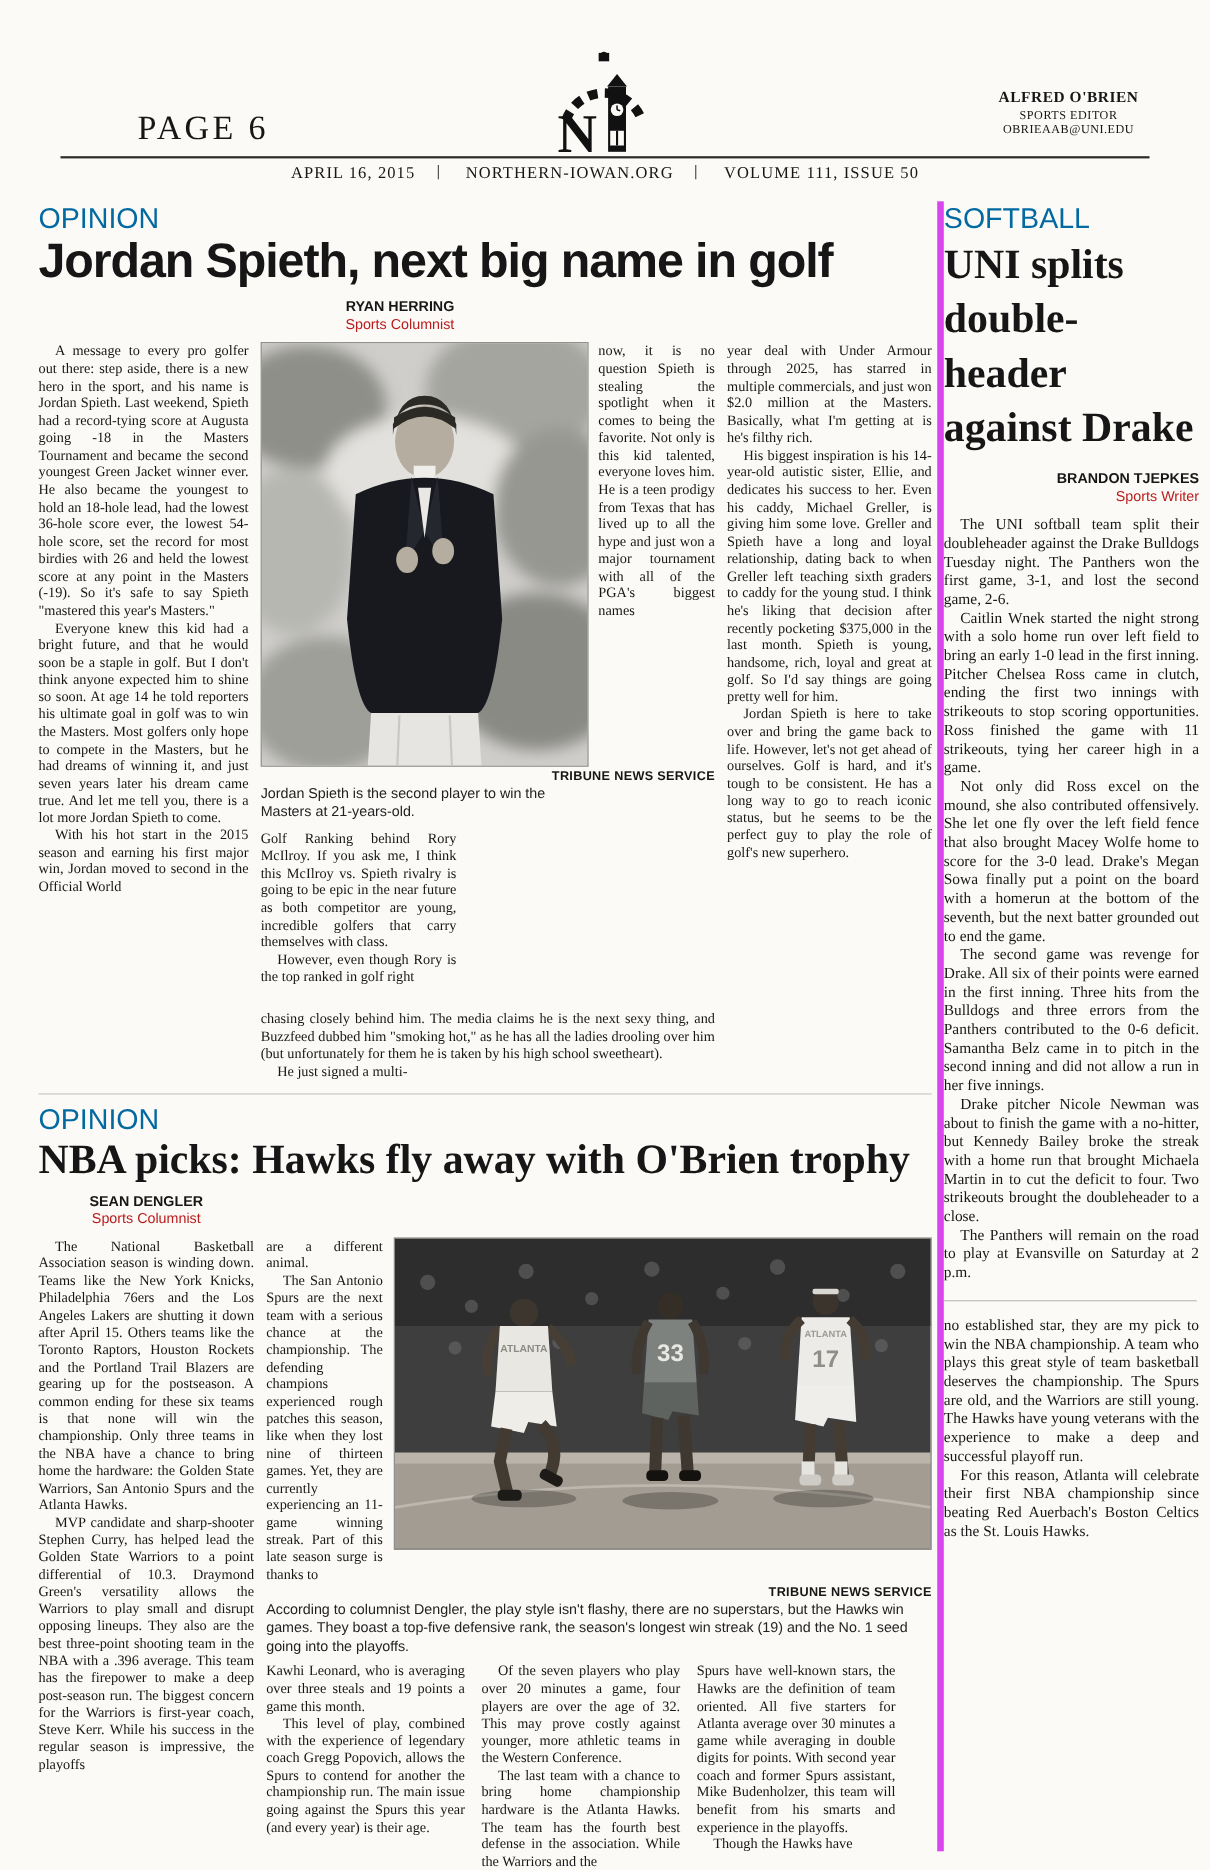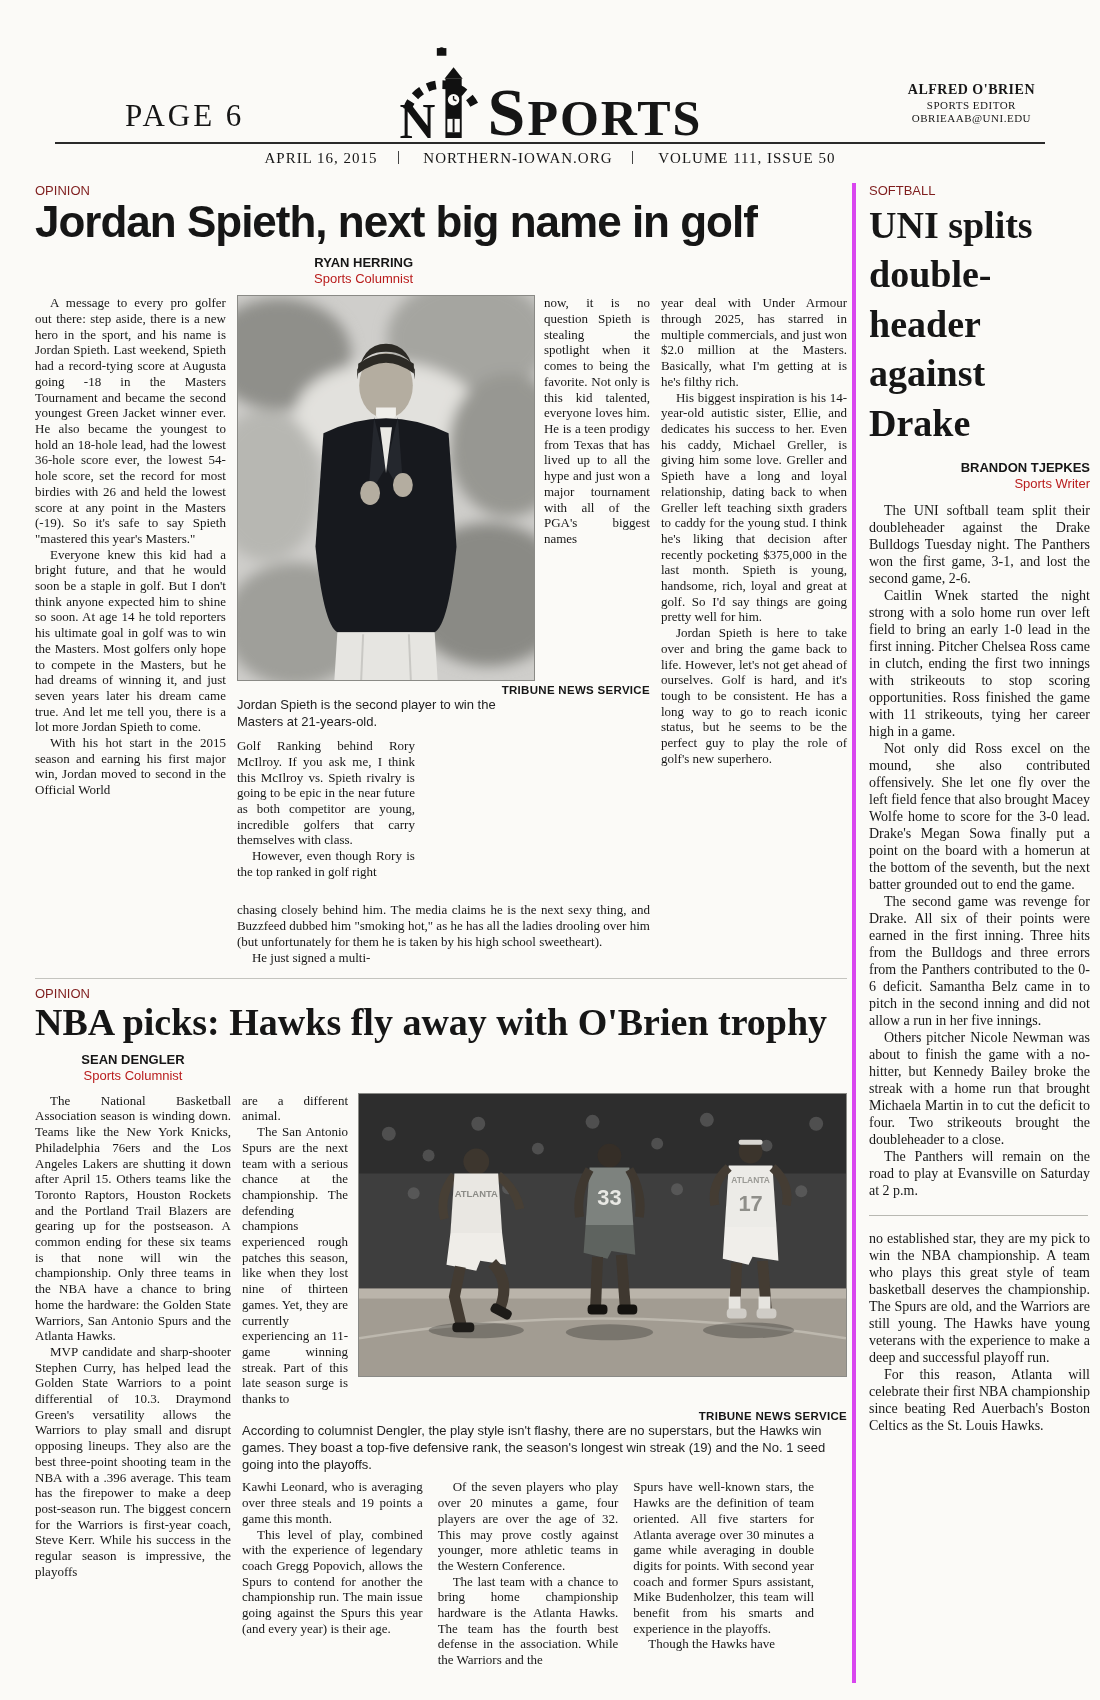--- a/index.html
+++ b/index.html
@@ -12,21 +12,21 @@
   .brand-word{font-weight:bold;letter-spacing:2px;line-height:.85;}
   .brand-word .big-s{font-size:68px;}
   .brand-word .rest{font-size:50px;}
   .editor{position:absolute;right:10px;bottom:16px;text-align:center;line-height:1.25;}
   .editor .e-name{font-weight:bold;font-size:14px;letter-spacing:.5px;}
   .editor .e-role,.editor .e-mail{font-size:11px;letter-spacing:.5px;}
   .dateline{position:absolute;top:150px;left:0;right:0;text-align:center;font-size:15px;letter-spacing:1px;}
   .dateline span{margin:0 14px;}
   .dateline .sep{display:inline-block;width:1px;height:13px;background:#444;vertical-align:-1px;margin:0 6px;}
   
-  .kicker{font-family:"Liberation Sans",sans-serif;font-size:13px;color:#7f1d1d;margin:0 0 2px 0;}
+  .kicker{font-family:"Liberation Sans",sans-serif;font-size:26px;color:#0369a1;margin:0 0 2px 0;}
   .byline{font-family:"Liberation Sans",sans-serif;line-height:1.25;margin-bottom:8px;}
   .byline .b-name{font-weight:bold;font-size:13px;}
   .byline .b-role{font-size:13px;color:#b91c1c;}
   p.body-p{margin:0;font-size:13px;line-height:15.7px;text-align:justify;}
   p.ind{text-indent:15px;}
   .credit{font-family:"Liberation Sans",sans-serif;font-weight:bold;font-size:11.5px;text-align:right;letter-spacing:.3px;margin:3px 0 1px 0;}
   .caption{font-family:"Liberation Sans",sans-serif;font-size:13px;line-height:1.3;color:#222;}
   
   .main{position:absolute;left:35px;top:183px;width:812px;}
   .headline-golf{font-family:"Liberation Sans",sans-serif;font-weight:bold;font-size:44px;letter-spacing:-1px;line-height:1.02;margin:2px 0 10px 0;}
@@ -51,21 +51,21 @@
   .n-c1{width:196px;}
   .n-mid{flex:1;}
   .n-mid-top{display:flex;gap:10px;}
   .n-narrow{width:106px;}
   .nba-photo{flex:1;height:284px;}
   .nba-photo svg{width:100%;height:100%;display:block;}
   .n-caption{padding-left:0;}
   .n-mid-low{display:flex;gap:15px;margin-top:6px;width:572px;}
   .n-low{flex:1;}
   
-  .rail{position:absolute;left:852px;top:183px;width:238px;height:1500px;border-left:4px solid #d946ef;padding-left:13px;box-sizing:border-box;}
+  .rail{position:absolute;left:852px;top:183px;width:238px;height:1500px;border-left:6px solid #d946ef;box-sizing:border-box;}
   .headline-rail{font-family:"Liberation Serif",serif;font-weight:bold;font-size:38px;line-height:1.3;margin:3px 0 12px 0;}
   .rail-byline{text-align:right;margin-bottom:10px;}
   .rail p.body-p{font-size:14px;line-height:17px;}
   .rail-divider{border:none;border-top:1px solid #b8b8b2;margin:16px 2px 14px 0;}
 </style>
 </head>
 <body>
 
 <div class="page">
 
@@ -78,21 +78,20 @@
         <path d="M10 66 A38 38 0 0 1 82 66" fill="none" stroke="#111" stroke-width="9" stroke-dasharray="9 7"></path>
         <text x="2" y="96" font-family="Liberation Serif,serif" font-weight="bold" font-size="52" fill="#111">N</text>
         <rect x="50" y="34" width="17" height="62" fill="#111"></rect>
         <path d="M49 34 L58.5 22 L68 34 Z" fill="#111"></path>
         <circle cx="58.5" cy="56" r="6" fill="#fbfaf7"></circle>
         <line x1="58.5" y1="56" x2="58.5" y2="52" stroke="#111" stroke-width="1.5"></line>
         <line x1="58.5" y1="56" x2="61.5" y2="57" stroke="#111" stroke-width="1.5"></line>
         <rect x="52" y="76" width="13" height="14" fill="#fbfaf7"></rect>
         <rect x="57.5" y="76" width="2" height="14" fill="#111"></rect>
       </svg>
-      <div class="brand-word"><span class="big-s">S</span><span class="rest">PORTS</span></div>
     </div>
     <div class="editor">
       <div class="e-name">ALFRED O'BRIEN</div>
       <div class="e-role">SPORTS EDITOR</div>
       <div class="e-mail">OBRIEAAB@UNI.EDU</div>
     </div>
   </header>
 
   <div class="dateline">
     <span>APRIL 16, 2015</span><span class="sep"></span>
@@ -288,21 +287,21 @@
       <div class="kicker">SOFTBALL</div>
       <h2 class="headline-rail">UNI splits double-header against Drake</h2>
       <div class="byline rail-byline">
         <div class="b-name">BRANDON TJEPKES</div>
         <div class="b-role">Sports Writer</div>
       </div>
       <p class="body-p ind">The UNI softball team split their doubleheader against the Drake Bulldogs Tuesday night. The Panthers won the first game, 3-1, and lost the second game, 2-6.</p>
       <p class="body-p ind">Caitlin Wnek started the night strong with a solo home run over left field to bring an early 1-0 lead in the first inning. Pitcher Chelsea Ross came in clutch, ending the first two innings with strikeouts to stop scoring opportunities. Ross finished the game with 11 strikeouts, tying her career high in a game.</p>
       <p class="body-p ind">Not only did Ross excel on the mound, she also contributed offensively. She let one fly over the left field fence that also brought Macey Wolfe home to score for the 3-0 lead. Drake's Megan Sowa finally put a point on the board with a homerun at the bottom of the seventh, but the next batter grounded out to end the game.</p>
       <p class="body-p ind">The second game was revenge for Drake. All six of their points were earned in the first inning. Three hits from the Bulldogs and three errors from the Panthers contributed to the 0-6 deficit. Samantha Belz came in to pitch in the second inning and did not allow a run in her five innings.</p>
-      <p class="body-p ind">Others pitcher Nicole Newman was about to finish the game with a no-hitter, but Kennedy Bailey broke the streak with a home run that brought Michaela Martin in to cut the deficit to four. Two strikeouts brought the doubleheader to a close.</p>
+      <p class="body-p ind">Drake pitcher Nicole Newman was about to finish the game with a no-hitter, but Kennedy Bailey broke the streak with a home run that brought Michaela Martin in to cut the deficit to four. Two strikeouts brought the doubleheader to a close.</p>
       <p class="body-p ind">The Panthers will remain on the road to play at Evansville on Saturday at 2 p.m.</p>
     </article>
     <hr class="rail-divider">
     <div>
       <p class="body-p">no established star, they are my pick to win the NBA championship. A team who plays this great style of team basketball deserves the championship. The Spurs are old, and the Warriors are still young. The Hawks have young veterans with the experience to make a deep and successful playoff run.</p>
       <p class="body-p ind">For this reason, Atlanta will celebrate their first NBA championship since beating Red Auerbach's Boston Celtics as the St. Louis Hawks.</p>
     </div>
   </aside>
 
 </div>

